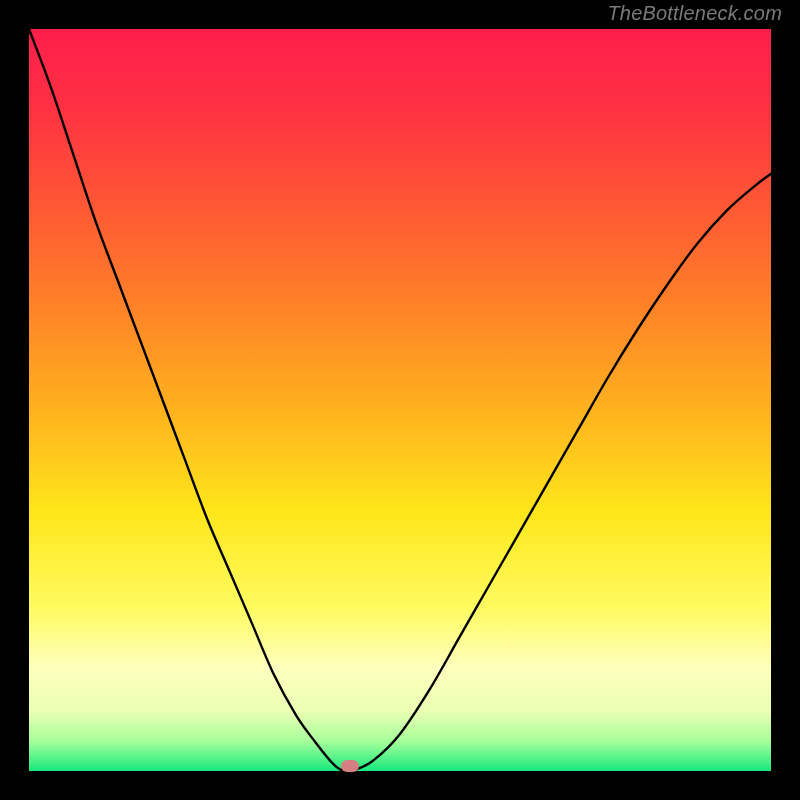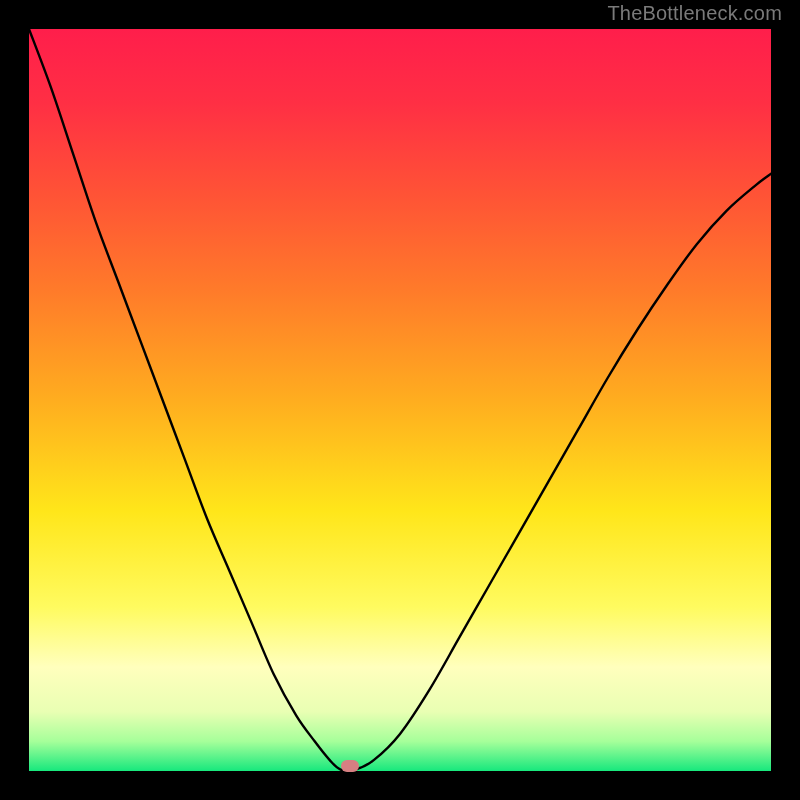--- a/index.html
+++ b/index.html
@@ -11,20 +11,21 @@
     font-family: Arial, Helvetica, sans-serif;
     overflow: hidden;
   }
   .frame {
     position: absolute;
     left: 0;
     top: 0;
     width: 800px;
     height: 800px;
     background: #000;
+    font-style: italic;
   }
   .watermark {
     position: absolute;
     top: 2px;
     right: 18px;
     color: #7a7a7a;
     font-size: 20px;
     font-weight: 500;
     letter-spacing: 0.2px;
     user-select: none;

